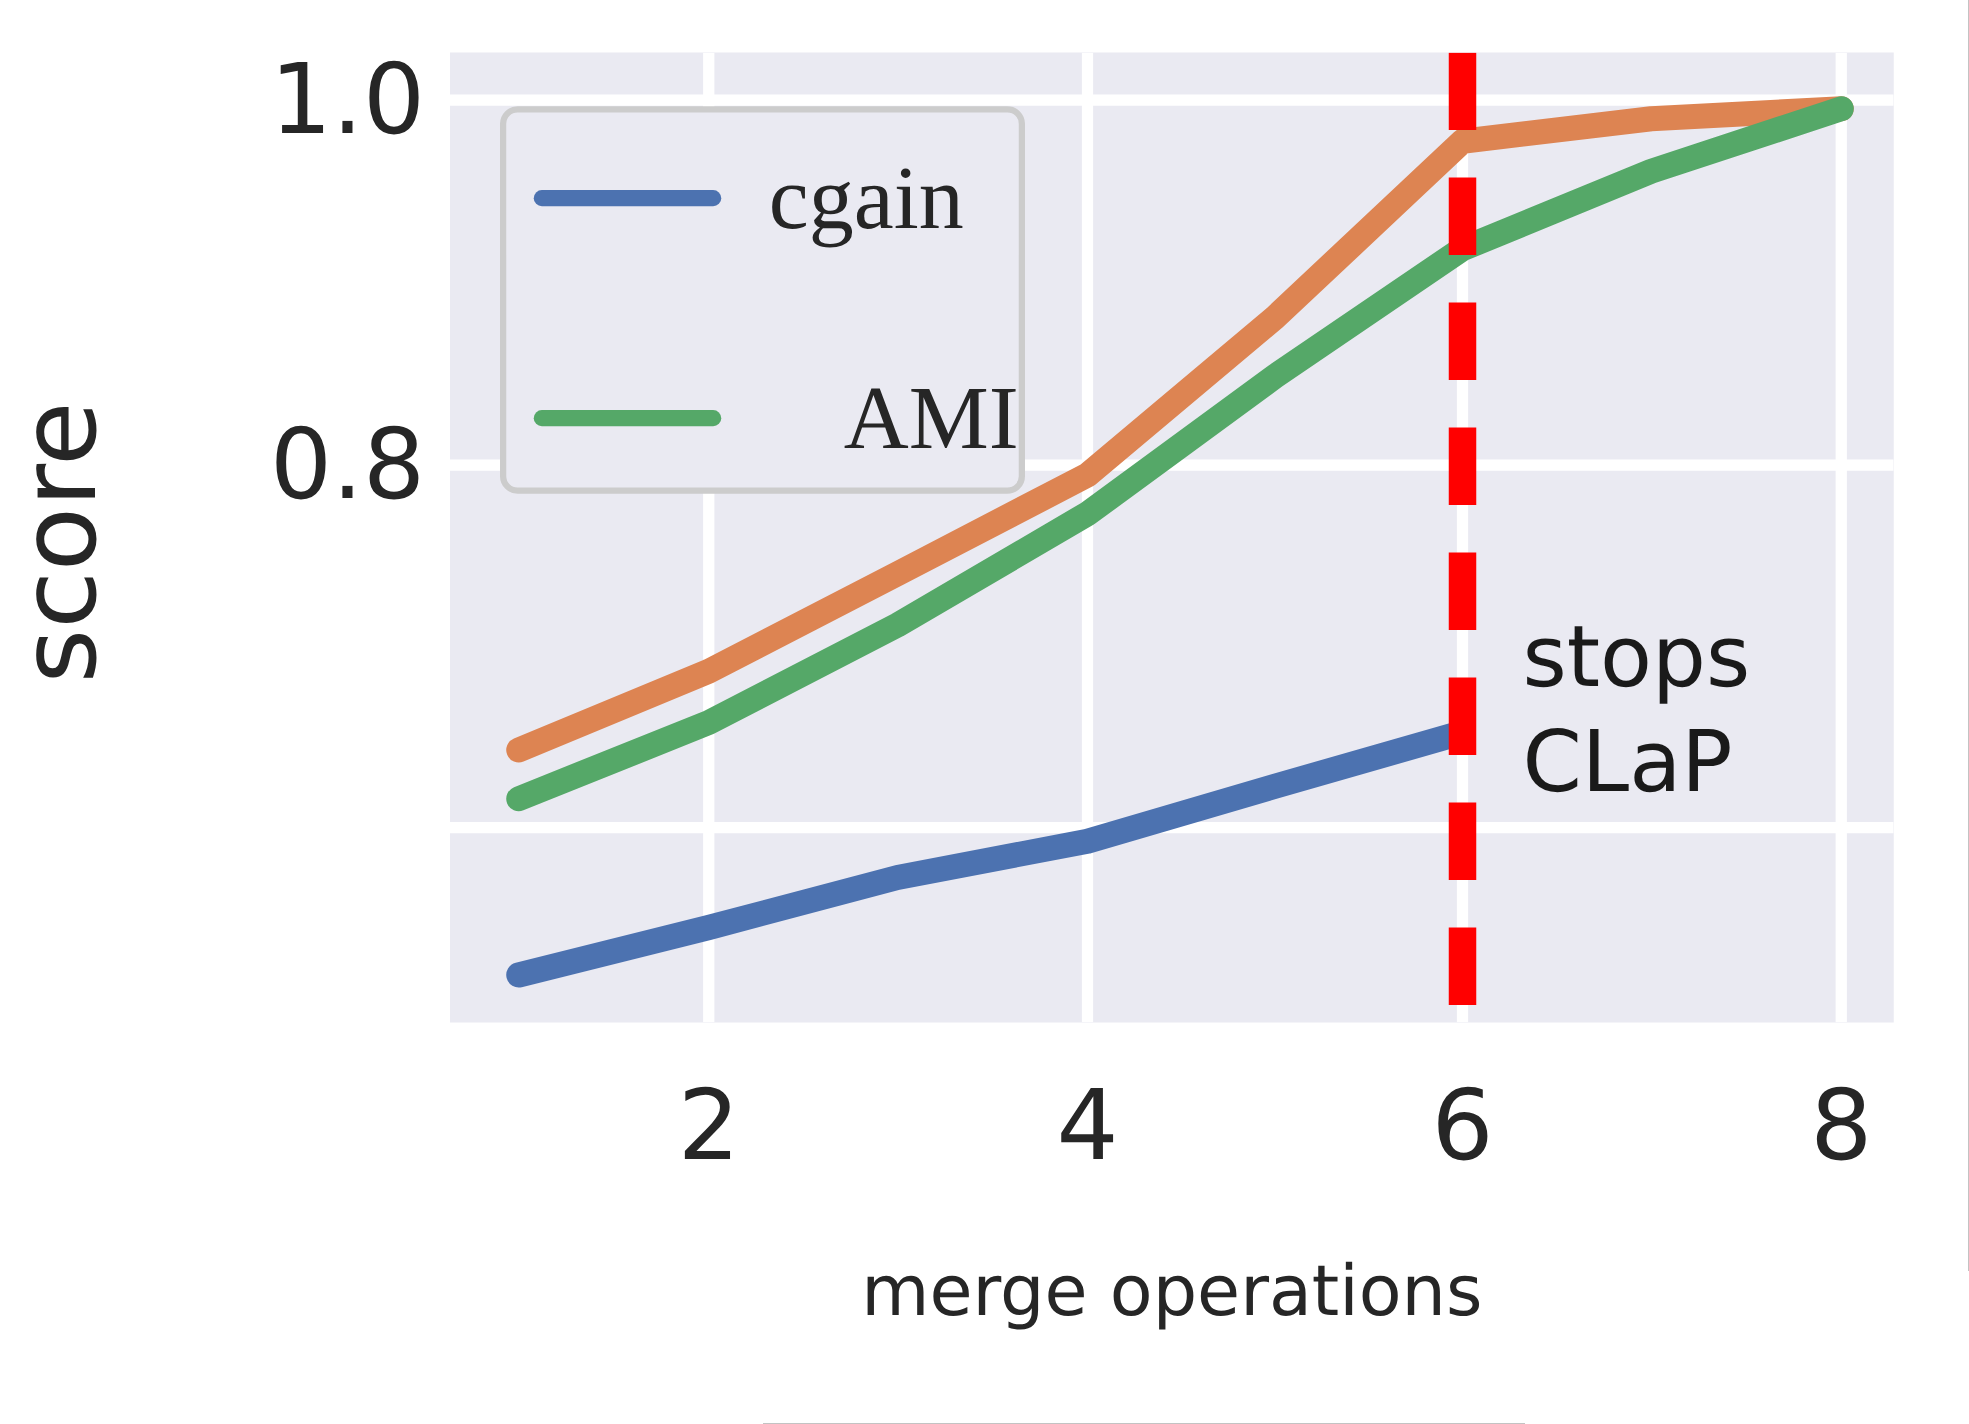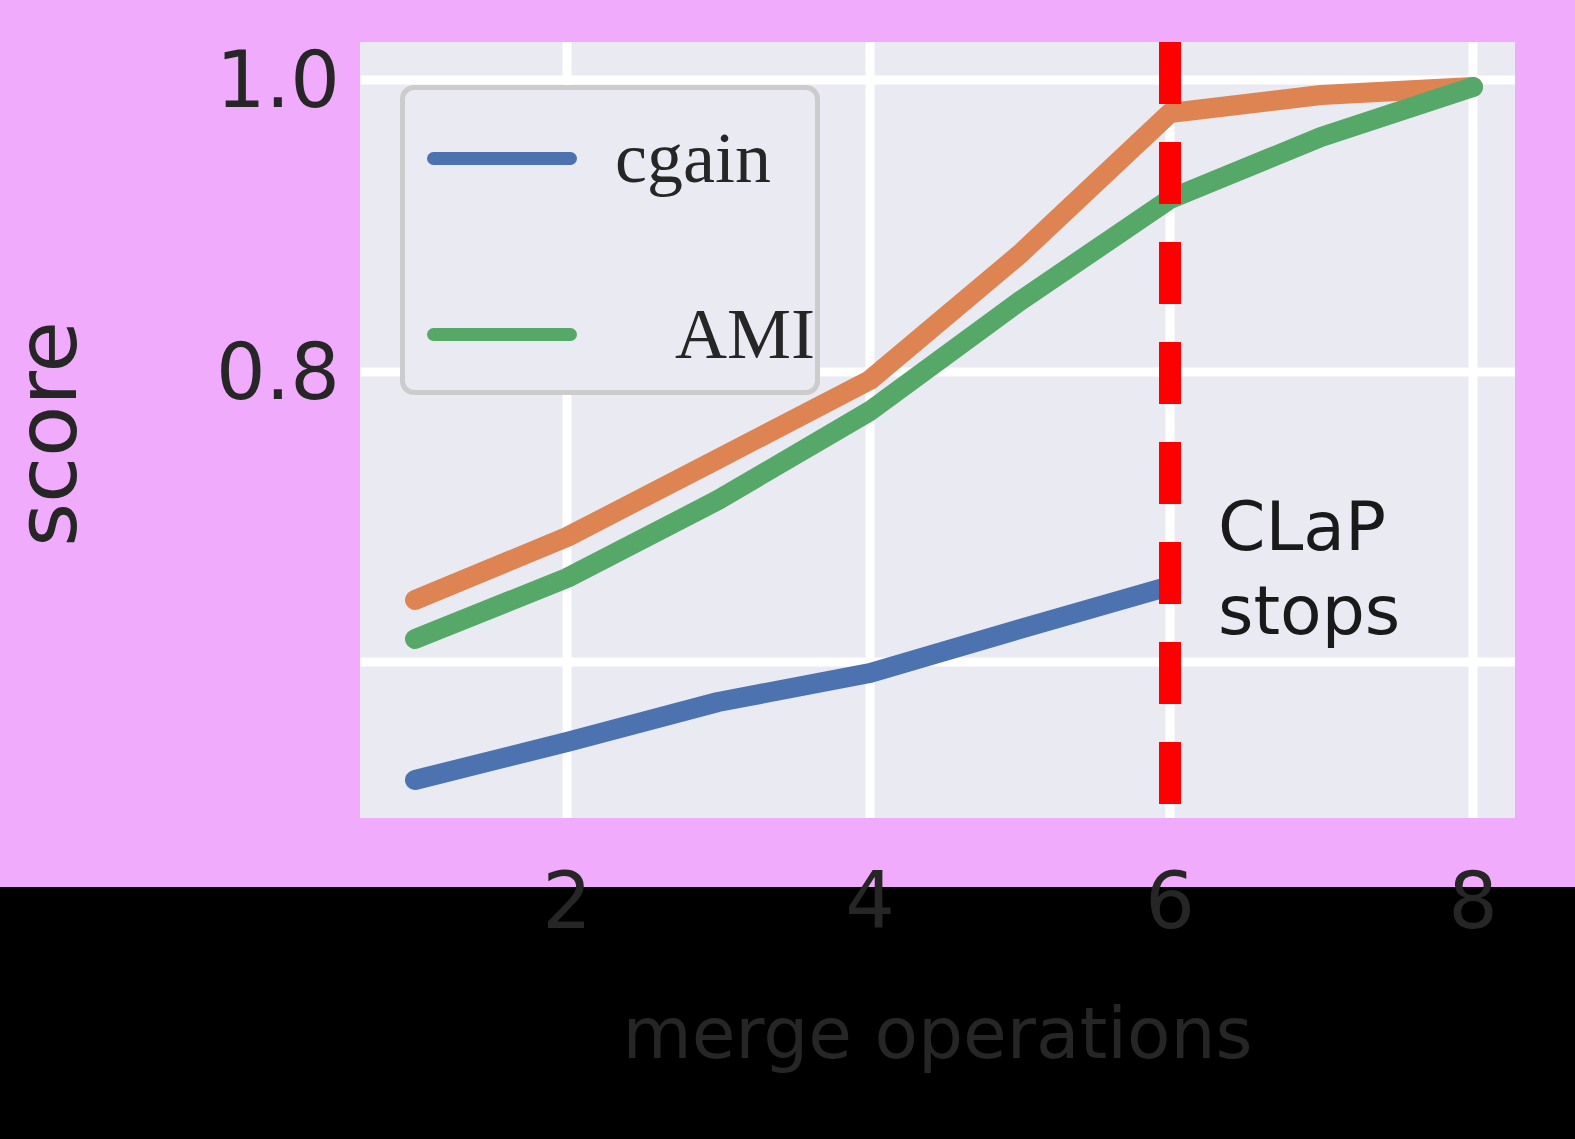--- a/index.html
+++ b/index.html
@@ -9,22 +9,22 @@
   }
   body {
     width: 1575px;
     height: 1139px;
     font-family: "DejaVu Sans", sans-serif;
     overflow: hidden;
   }
   #figure {
     position: relative;
     width: 1575px;
-    height: 887px;
-    background: #f0abfc;
+    height: 1139px;
+    background: #ffffff;
   }
   
   #plot-area {
     position: absolute;
     left: 360px;
     top: 42px;
     width: 1155px;
     height: 776px;
     background: #EAEAF2;
     overflow: hidden;
@@ -59,21 +59,21 @@
     font-family: "DejaVu Sans", sans-serif;
   }
   
   #xlabel {
     position: absolute;
     left: 360px;
     top: 986px;
     width: 1155px;
     text-align: center;
     color: #262626;
-    font-size: 71px;
+    font-size: 56px;
     line-height: 96px;
     font-family: "DejaVu Sans", sans-serif;
   }
   #ylabel {
     position: absolute;
     left: -103px;
     top: 390px;
     width: 300px;
     text-align: center;
     color: #262626;
@@ -161,22 +161,22 @@
       </g>
 
       <polyline fill="none" stroke="#4C72B0" stroke-width="20" stroke-linecap="round" stroke-linejoin="round" points="55,738 207,700 358,660 510,631 660,587 810,544"></polyline>
       <polyline fill="none" stroke="#DD8452" stroke-width="20" stroke-linecap="round" stroke-linejoin="round" points="55,558 207,495 358,417 510,338 660,212 810,71 961,53 1113,45"></polyline>
       <polyline fill="none" stroke="#55A868" stroke-width="20" stroke-linecap="round" stroke-linejoin="round" points="55,597 207,536 358,458 510,369 660,259 810,157 961,95 1113,45"></polyline>
 
       <line x1="810" y1="0" x2="810" y2="776" stroke="#FF0000" stroke-width="22" stroke-dasharray="62 38"></line>
     </svg>
 
     <div id="annotation" style="position:absolute; left:858px; top:443px; width:300px;">
+      <div>stops</div>
       <div>CLaP</div>
-      <div>stops</div>
     </div>
 
     <div id="legend" style="left:40px; top:43px;">
       <div class="legend-row" style="top:24px;">
         <span class="legend-swatch" style="background:#4C72B0;"></span>
         <span class="legend-label">cgain</span>
       </div>
       <div class="legend-row" style="top:200px;justify-content:space-between;">
         <span class="legend-swatch" style="background:#55A868;"></span>
         <span class="legend-label">AMI</span>

